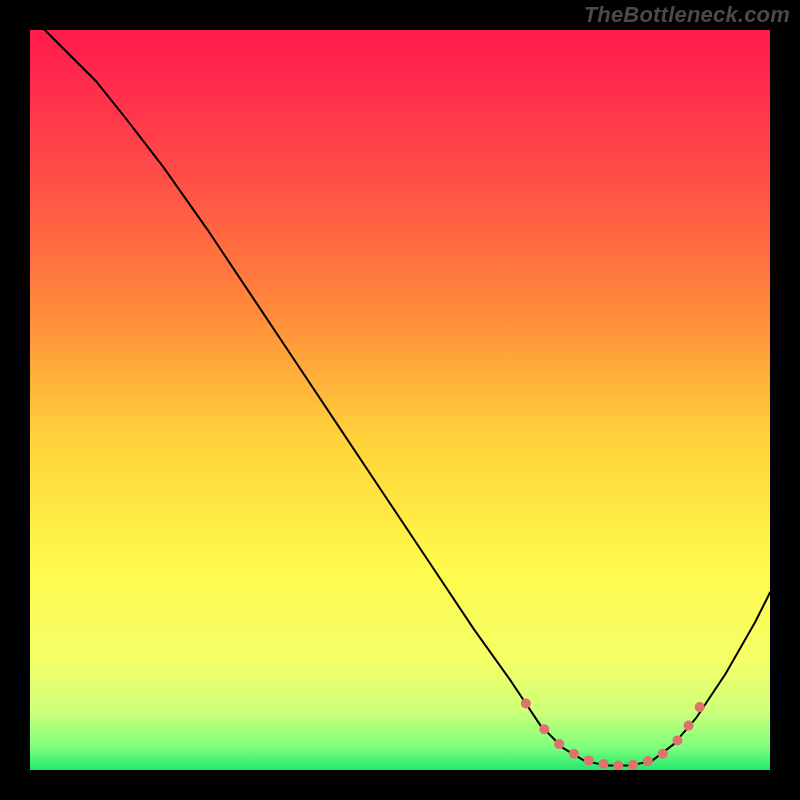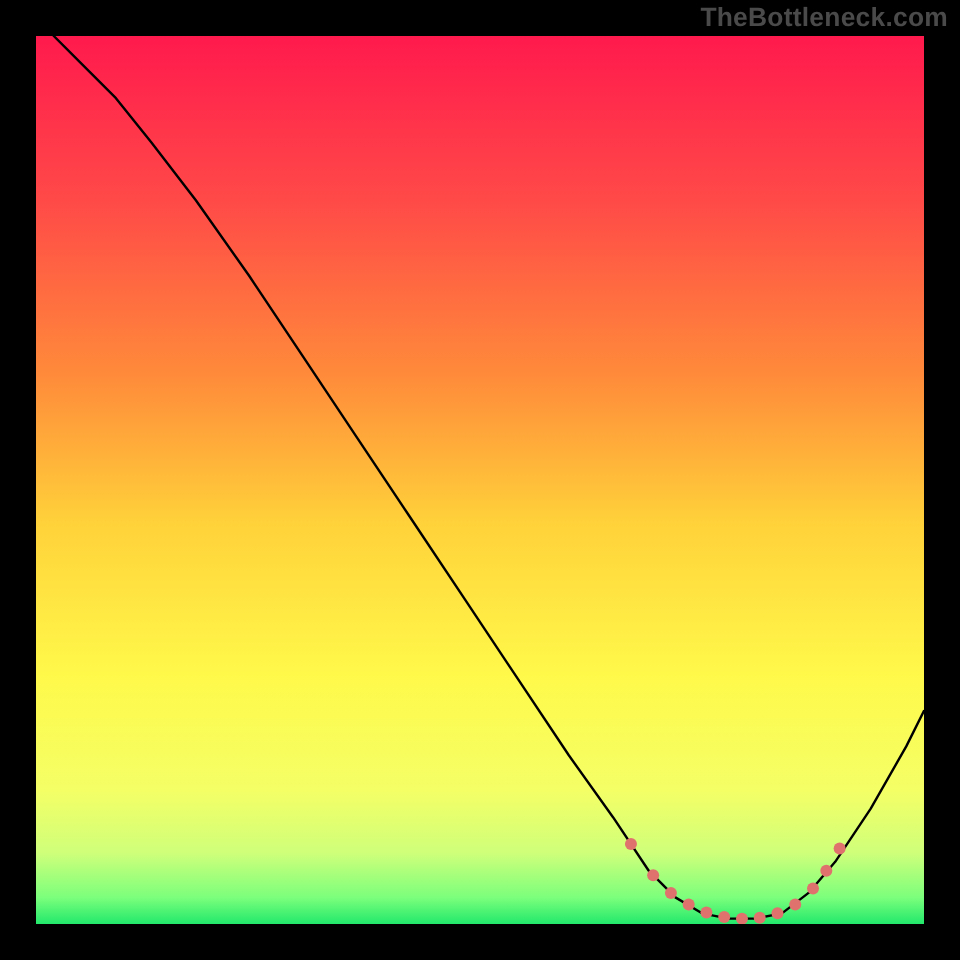--- a/index.html
+++ b/index.html
@@ -19,20 +19,21 @@
   }
   .watermark {
     position: absolute;
     top: 2px;
     right: 10px;
     color: #4a4a4a;
     font-size: 22px;
     font-weight: 600;
     letter-spacing: 0.2px;
     z-index: 10;
+    font-style: italic;
   }
   .plot-wrap {
     position: absolute;
     left: 30px;
     top: 30px;
     width: 740px;
     height: 740px;
   }
   svg {
     display: block;

